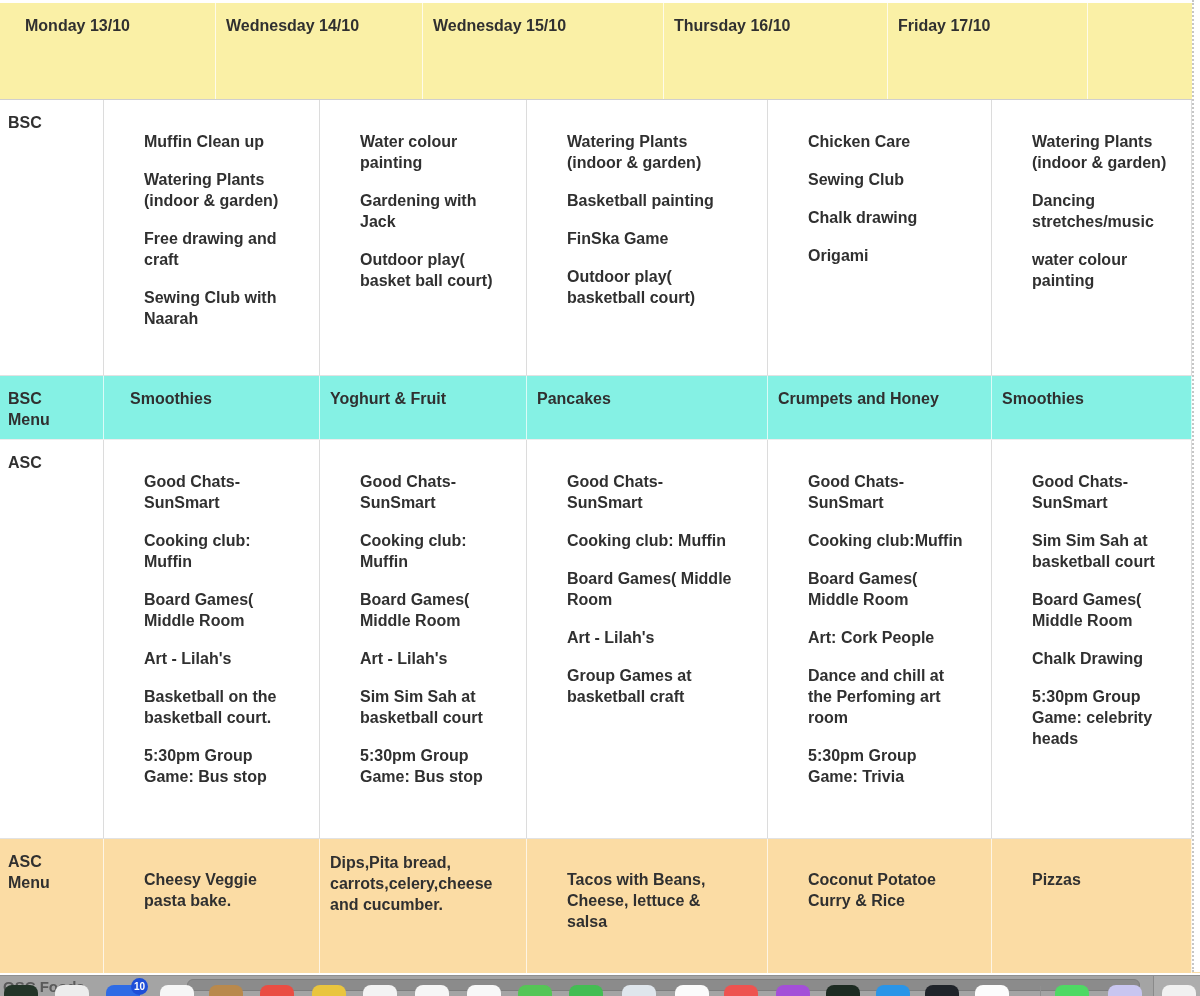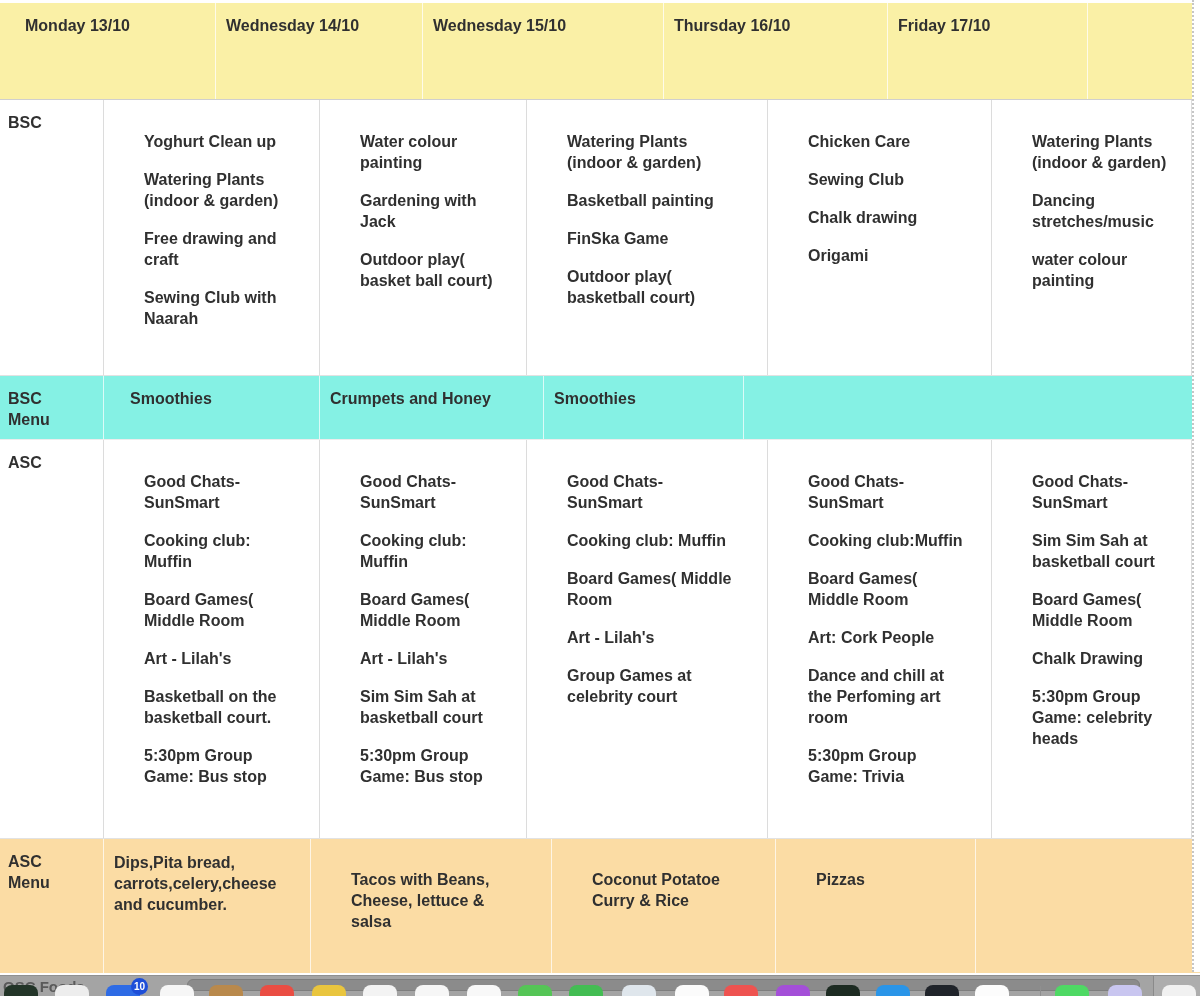--- a/index.html
+++ b/index.html
@@ -84,21 +84,21 @@
   <div class="row row-header">
     <div class="cell c1">Monday 13/10</div>
     <div class="cell c2">Wednesday 14/10</div>
     <div class="cell c3">Wednesday 15/10</div>
     <div class="cell c4">Thursday 16/10</div>
     <div class="cell c5">Friday 17/10</div>
   </div>
 
   <div class="row row-activities row-bsc">
     <div class="cell c0">BSC</div>
-    <div class="cell c1"><p class="item">Yoghurt Clean up</p><p class="item">Watering Plants
+    <div class="cell c1"><p class="item">Muffin Clean up</p><p class="item">Watering Plants
 (indoor &amp; garden)</p><p class="item">Free drawing and
 craft</p><p class="item">Sewing Club with
 Naarah</p></div>
     <div class="cell c2"><p class="item">Water colour
 painting</p><p class="item">Gardening with
 Jack</p><p class="item">Outdoor play(
 basket ball court)</p></div>
     <div class="cell c3"><p class="item">Watering Plants
 (indoor &amp; garden)</p><p class="item">Basketball painting</p><p class="item">FinSka Game</p><p class="item">Outdoor play(
 basketball court)</p></div>
@@ -106,20 +106,22 @@
     <div class="cell c5"><p class="item">Watering Plants
 (indoor &amp; garden)</p><p class="item">Dancing
 stretches/music</p><p class="item">water colour
 painting</p></div>
   </div>
 
   <div class="row row-menu">
     <div class="cell c0">BSC
 Menu</div>
     <div class="cell c1">Smoothies</div>
+    <div class="cell c2">Yoghurt &amp; Fruit</div>
+    <div class="cell c3">Pancakes</div>
     <div class="cell c4">Crumpets and Honey</div>
     <div class="cell c5">Smoothies</div>
   </div>
 
   <div class="row row-activities row-asc">
     <div class="cell c0">ASC</div>
     <div class="cell c1"><p class="item">Good Chats-
 SunSmart</p><p class="item">Cooking club:
 Muffin</p><p class="item">Board Games(
 Middle Room</p><p class="item">Art - Lilah's</p><p class="item">Basketball on the
@@ -127,38 +129,40 @@
 Game: Bus stop</p></div>
     <div class="cell c2"><p class="item">Good Chats-
 SunSmart</p><p class="item">Cooking club:
 Muffin</p><p class="item">Board Games(
 Middle Room</p><p class="item">Art - Lilah's</p><p class="item">Sim Sim Sah at
 basketball court</p><p class="item">5:30pm Group
 Game: Bus stop</p></div>
     <div class="cell c3"><p class="item">Good Chats-
 SunSmart</p><p class="item">Cooking club: Muffin</p><p class="item">Board Games( Middle
 Room</p><p class="item">Art - Lilah's</p><p class="item">Group Games at
-celebrity court</p></div>
+basketball craft</p></div>
     <div class="cell c4"><p class="item">Good Chats-
 SunSmart</p><p class="item">Cooking club:Muffin</p><p class="item">Board Games(
 Middle Room</p><p class="item">Art: Cork People</p><p class="item">Dance and chill at
 the Perfoming art
 room</p><p class="item">5:30pm Group
 Game: Trivia</p></div>
     <div class="cell c5"><p class="item">Good Chats-
 SunSmart</p><p class="item">Sim Sim Sah at
 basketball court</p><p class="item">Board Games(
 Middle Room</p><p class="item">Chalk Drawing</p><p class="item">5:30pm Group
 Game: celebrity
 heads</p></div>
   </div>
 
   <div class="row row-ascmenu">
     <div class="cell c0">ASC
 Menu</div>
+    <div class="cell c1">Cheesy Veggie
+pasta bake.</div>
     <div class="cell c2">Dips,Pita bread,
 carrots,celery,cheese
 and cucumber.</div>
     <div class="cell c3">Tacos with Beans,
 Cheese, lettuce &amp;
 salsa</div>
     <div class="cell c4">Coconut Potatoe
 Curry &amp; Rice</div>
     <div class="cell c5">Pizzas</div>
   </div>

